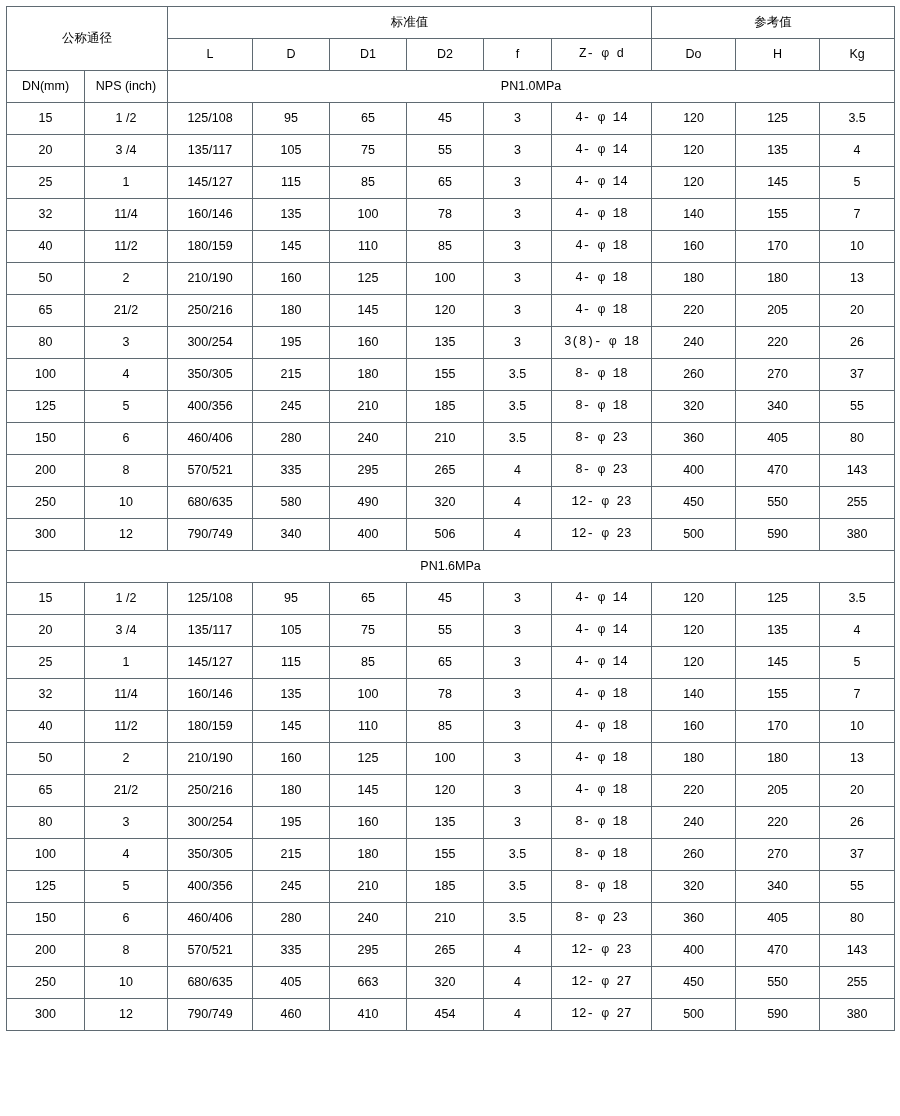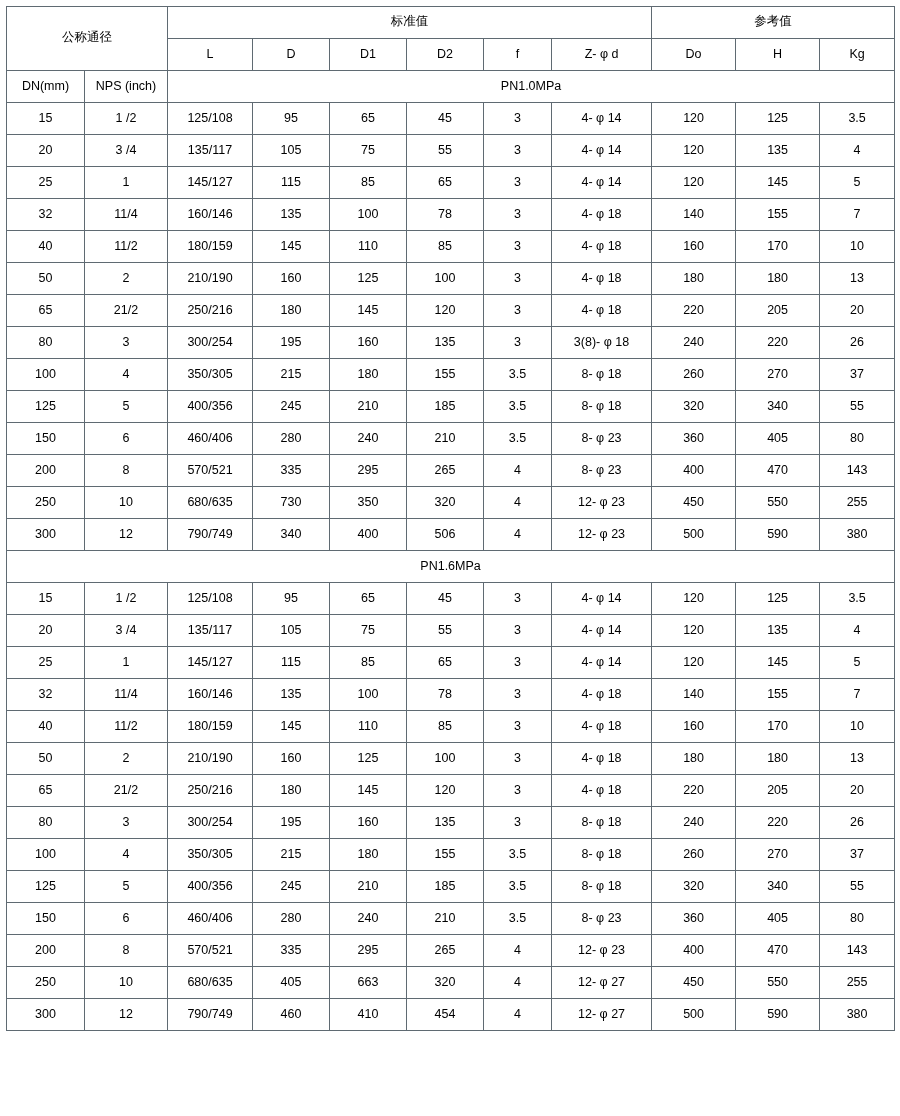--- a/index.html
+++ b/index.html
@@ -47,27 +47,27 @@
     font-size: 12.5px;
     height: 33px;
   }
   .group-row td {
     background: #eef2f8;
     height: 34px;
     font-size: 12.5px;
     margin-top: 24px;
   }
   .cjk {
-    font-family: Liberation Mono, monospace;
+    font-family: Liberation Sans, sans-serif;
   }
   .big-title {
     font-size: 14px;
   }
   .phi {
-    font-family: Liberation Sans, sans-serif;
+    font-family: Liberation Mono, monospace;
   }
   
   col.c-dn { width: 78px; }
   col.c-nps { width: 83px; }
   col.c-L { width: 85px; }
   col.c-D { width: 77px; }
   col.c-D1 { width: 77px; }
   col.c-D2 { width: 77px; }
   col.c-f { width: 68px; }
   col.c-z { width: 100px; }
@@ -270,22 +270,22 @@
           <td>4</td>
           <td class="phi">8- φ 23</td>
           <td>400</td>
           <td>470</td>
           <td>143</td>
         </tr>
         <tr>
           <td>250</td>
           <td>10</td>
           <td>680/635</td>
-          <td>730</td>
-          <td>350</td>
+          <td>580</td>
+          <td>490</td>
           <td>320</td>
           <td>4</td>
           <td class="phi">12- φ 23</td>
           <td>450</td>
           <td>550</td>
           <td>255</td>
         </tr>
         <tr>
           <td>300</td>
           <td>12</td>

